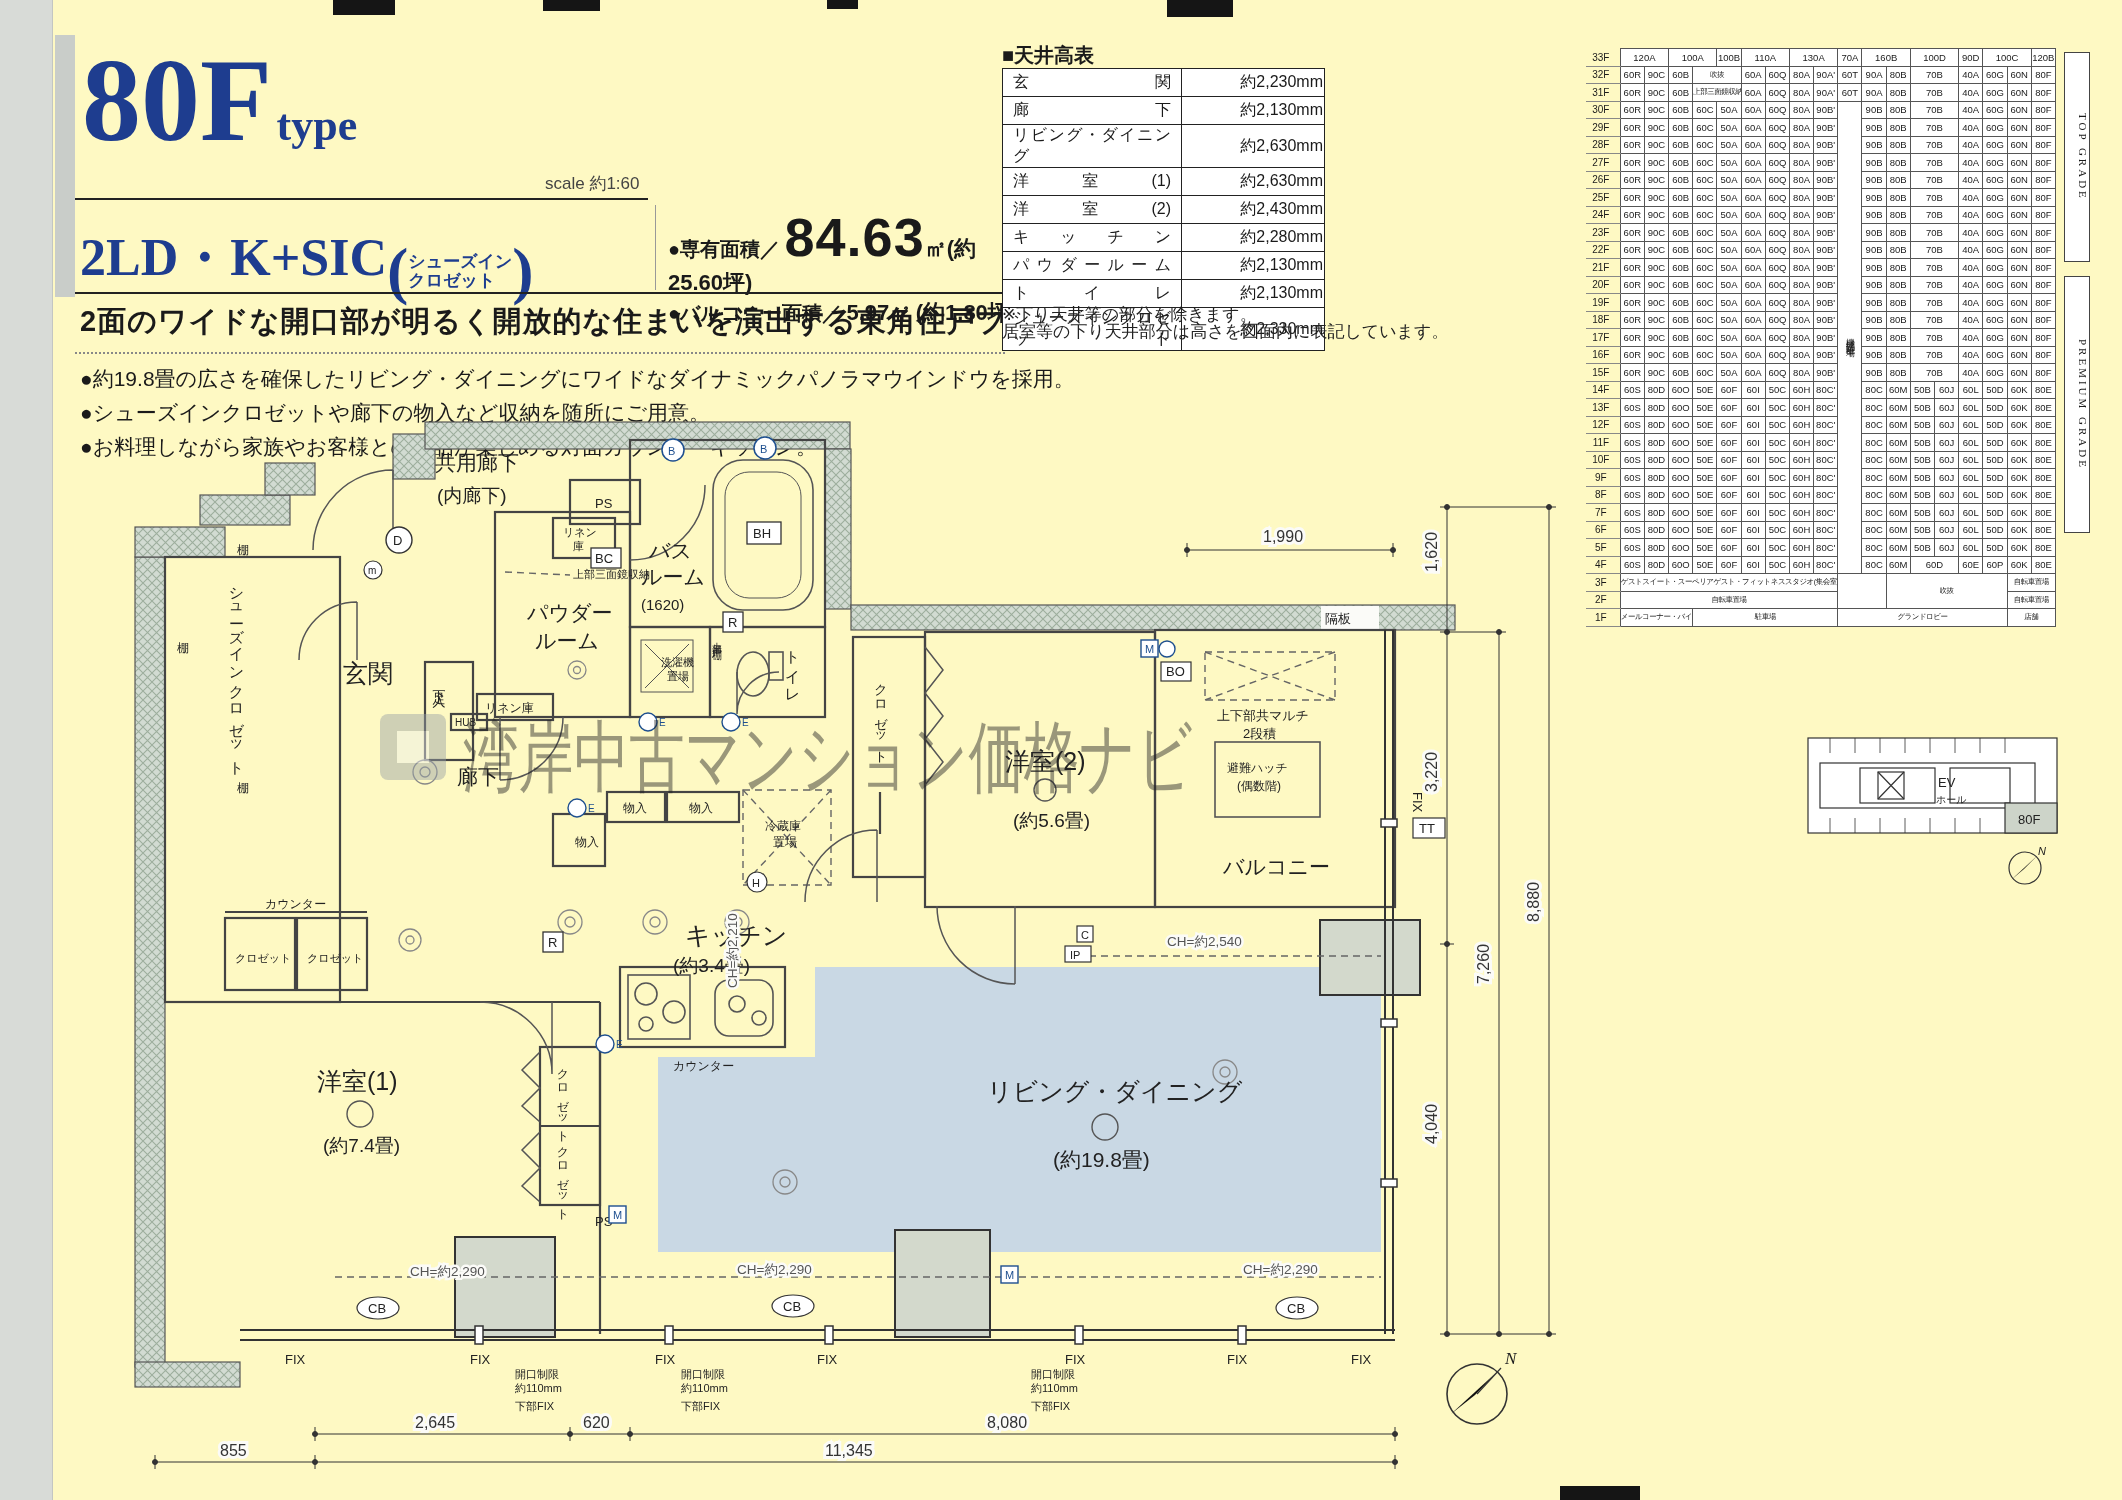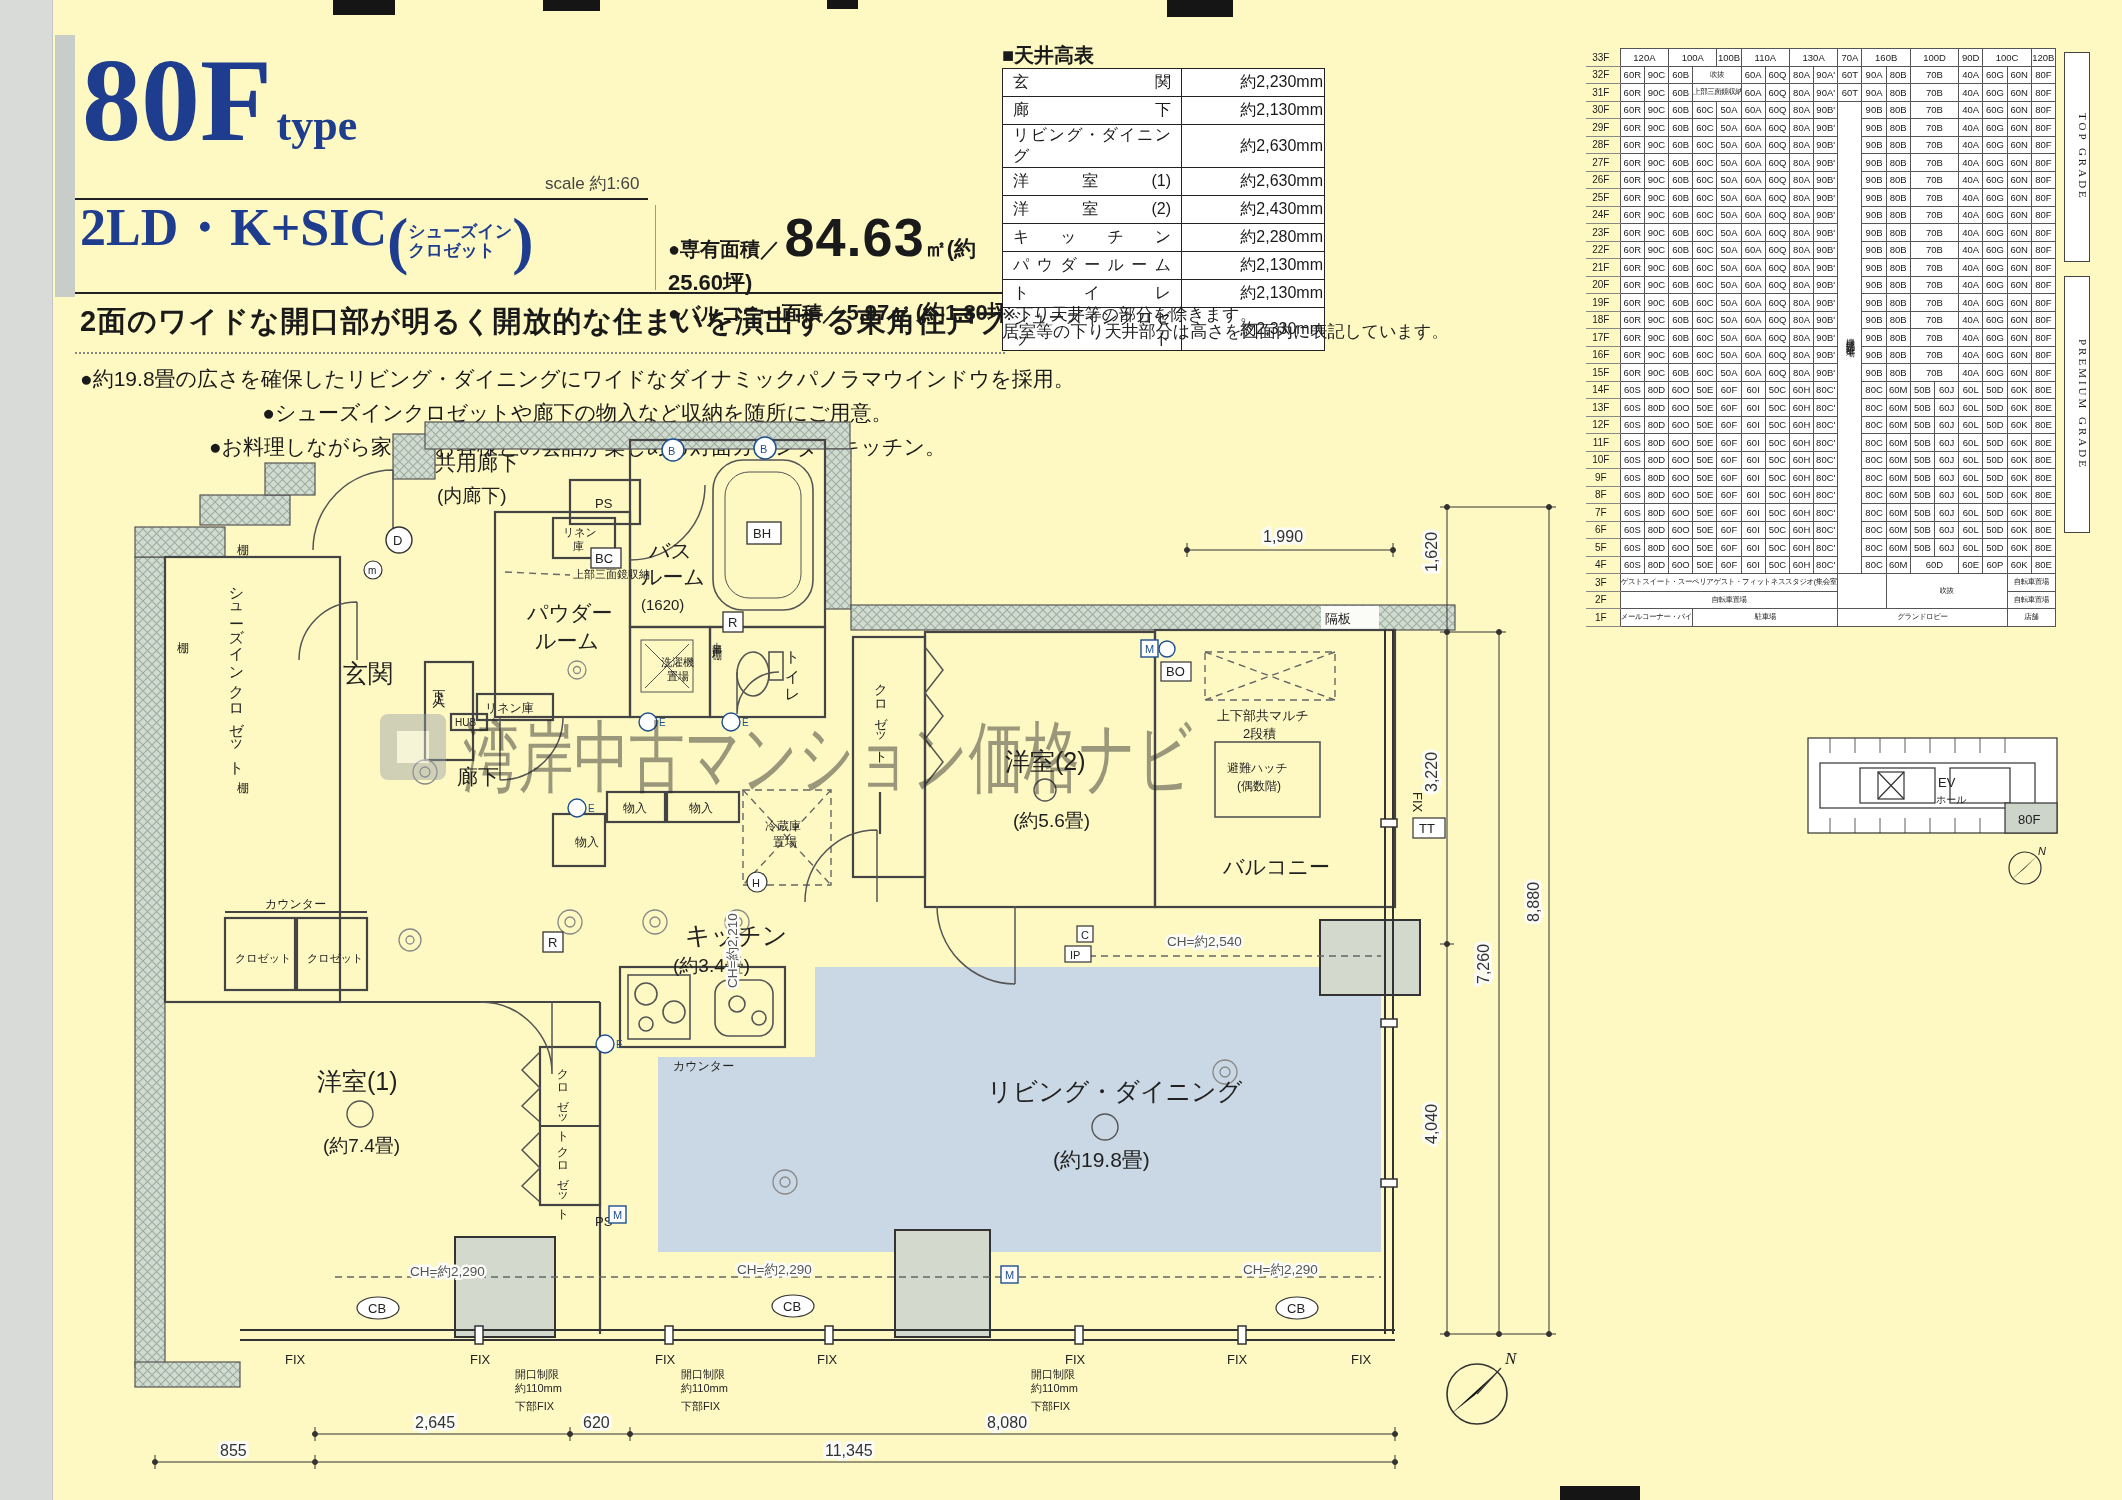--- a/index.html
+++ b/index.html
@@ -16,21 +16,21 @@
   .rule{background:#222;}
   .layout-code{font-family:"Liberation Serif","DejaVu Serif",serif;font-size:52px;font-weight:bold;color:#1e3d8f;line-height:1;}
   .layout-paren{display:inline-block;vertical-align:middle;font-size:17px;line-height:19px;color:#1e3d8f;font-weight:bold;}
   .big-paren{font-size:64px;font-weight:bold;color:#1e3d8f;vertical-align:middle;font-family:"Liberation Serif",serif;}
   .area-label{font-size:20px;font-weight:bold;}
   .area-value-big{font-size:54px;font-weight:bold;letter-spacing:1px;}
   .area-rest{font-size:22px;font-weight:bold;}
   .vline{background:#999;width:1px;}
   .headline{font-size:29px;font-weight:bold;letter-spacing:1px;white-space:nowrap;}
   .dotted-rule{border-top:2px dotted #888;height:0;}
-  .bullets{list-style:none;margin:0;padding:0;font-size:21px;line-height:34px;white-space:nowrap;text-align:center;}
+  .bullets{list-style:none;margin:0;padding:0;font-size:21px;line-height:34px;white-space:nowrap;}
   
   .ct-title{font-size:20px;font-weight:bold;}
   table.ceiling{border-collapse:collapse;}
   table.ceiling td{border:1.5px solid #222;font-size:16px;height:25px;background:#fff;}
   td.cn{width:158px;text-align:justify;text-align-last:justify;padding:0 10px;}
   td.cv{width:140px;text-align:right;}
   .ct-note{font-size:17px;line-height:17px;color:#222;}
   
   table.matrix{border-collapse:collapse;table-layout:fixed;width:470px;}
   table.matrix td{border:1px solid #555;font-size:9.5px;text-align:center;height:16.5px;padding:0;
@@ -64,21 +64,21 @@
   <div class="abs scanmark" style="left:827px;top:0;width:31px;height:9px"></div>
   <div class="abs scanmark" style="left:1167px;top:0;width:66px;height:17px"></div>
   <div class="abs scanmark" style="left:1560px;top:1486px;width:80px;height:14px"></div>
 
   <div class="abs" style="left:82px;top:42px">
     <span class="type-code">80F</span>
     <span class="type-word">type</span>
   </div>
   <div class="abs scale-note" style="left:545px;top:172px">scale 約1:60</div>
   <div class="abs rule" style="left:75px;top:198px;width:573px;height:2px"></div>
-  <div class="abs" style="left:80px;top:202px">
+  <div class="abs" style="left:80px;top:232px">
     <span class="layout-code">2LD・K+SIC</span><span class="big-paren">(</span><span class="layout-paren"><span>シューズイン</span><br><span>クロゼット</span></span><span class="big-paren">)</span>
   </div>
   <div class="abs vline" style="left:655px;top:205px;height:85px"></div>
   <div class="abs" style="left:668px;top:206px;width:350px">
     <span class="area-label">●専有面積／</span>
     <span class="area-value-big">84.63</span><span class="area-rest">㎡(約25.60坪)</span><br>
     <span class="area-label">●バルコニー面積／</span>
     <span class="area-rest">5.97㎡</span>
     <span class="area-rest">(約1.80坪)</span>
   </div>

